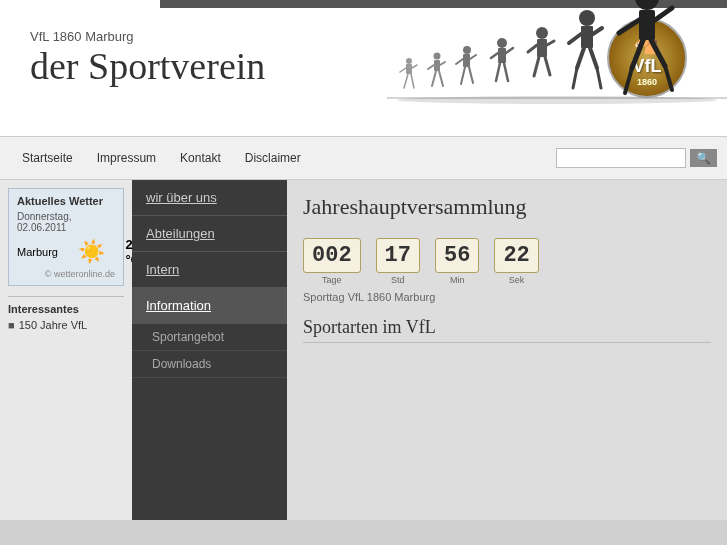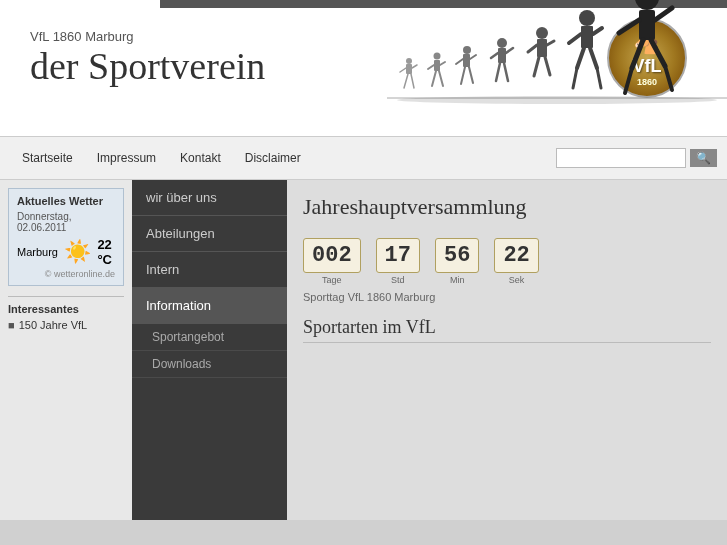--- a/index.html
+++ b/index.html
@@ -148,21 +148,21 @@
       color: #333;
       margin-bottom: 4px;
     }
     .weather-date {
       font-size: 10px;
       color: #555;
     }
     .weather-city-row {
       display: flex;
       align-items: center;
-      gap: 6px;
+      gap: 20px;
       margin-top: 4px;
     }
     .weather-sun {
       font-size: 22px;
       color: #f0b000;
     }
     .weather-temp {
       font-weight: bold;
       font-size: 13px;
     }
@@ -198,20 +198,21 @@
       width: 155px;
       background: #3a3a3a;
       flex-shrink: 0;
     }
     .center-nav-item {
       padding: 10px 14px;
       color: #ccc;
       font-size: 13px;
       cursor: pointer;
       border-bottom: 1px solid #555;
+      text-decoration: underline;
     }
     .center-nav-item.active {
       background: #555;
       color: #fff;
     }
     .center-nav-sub {
       padding: 6px 20px;
       color: #aaa;
       font-size: 12px;
       cursor: pointer;

